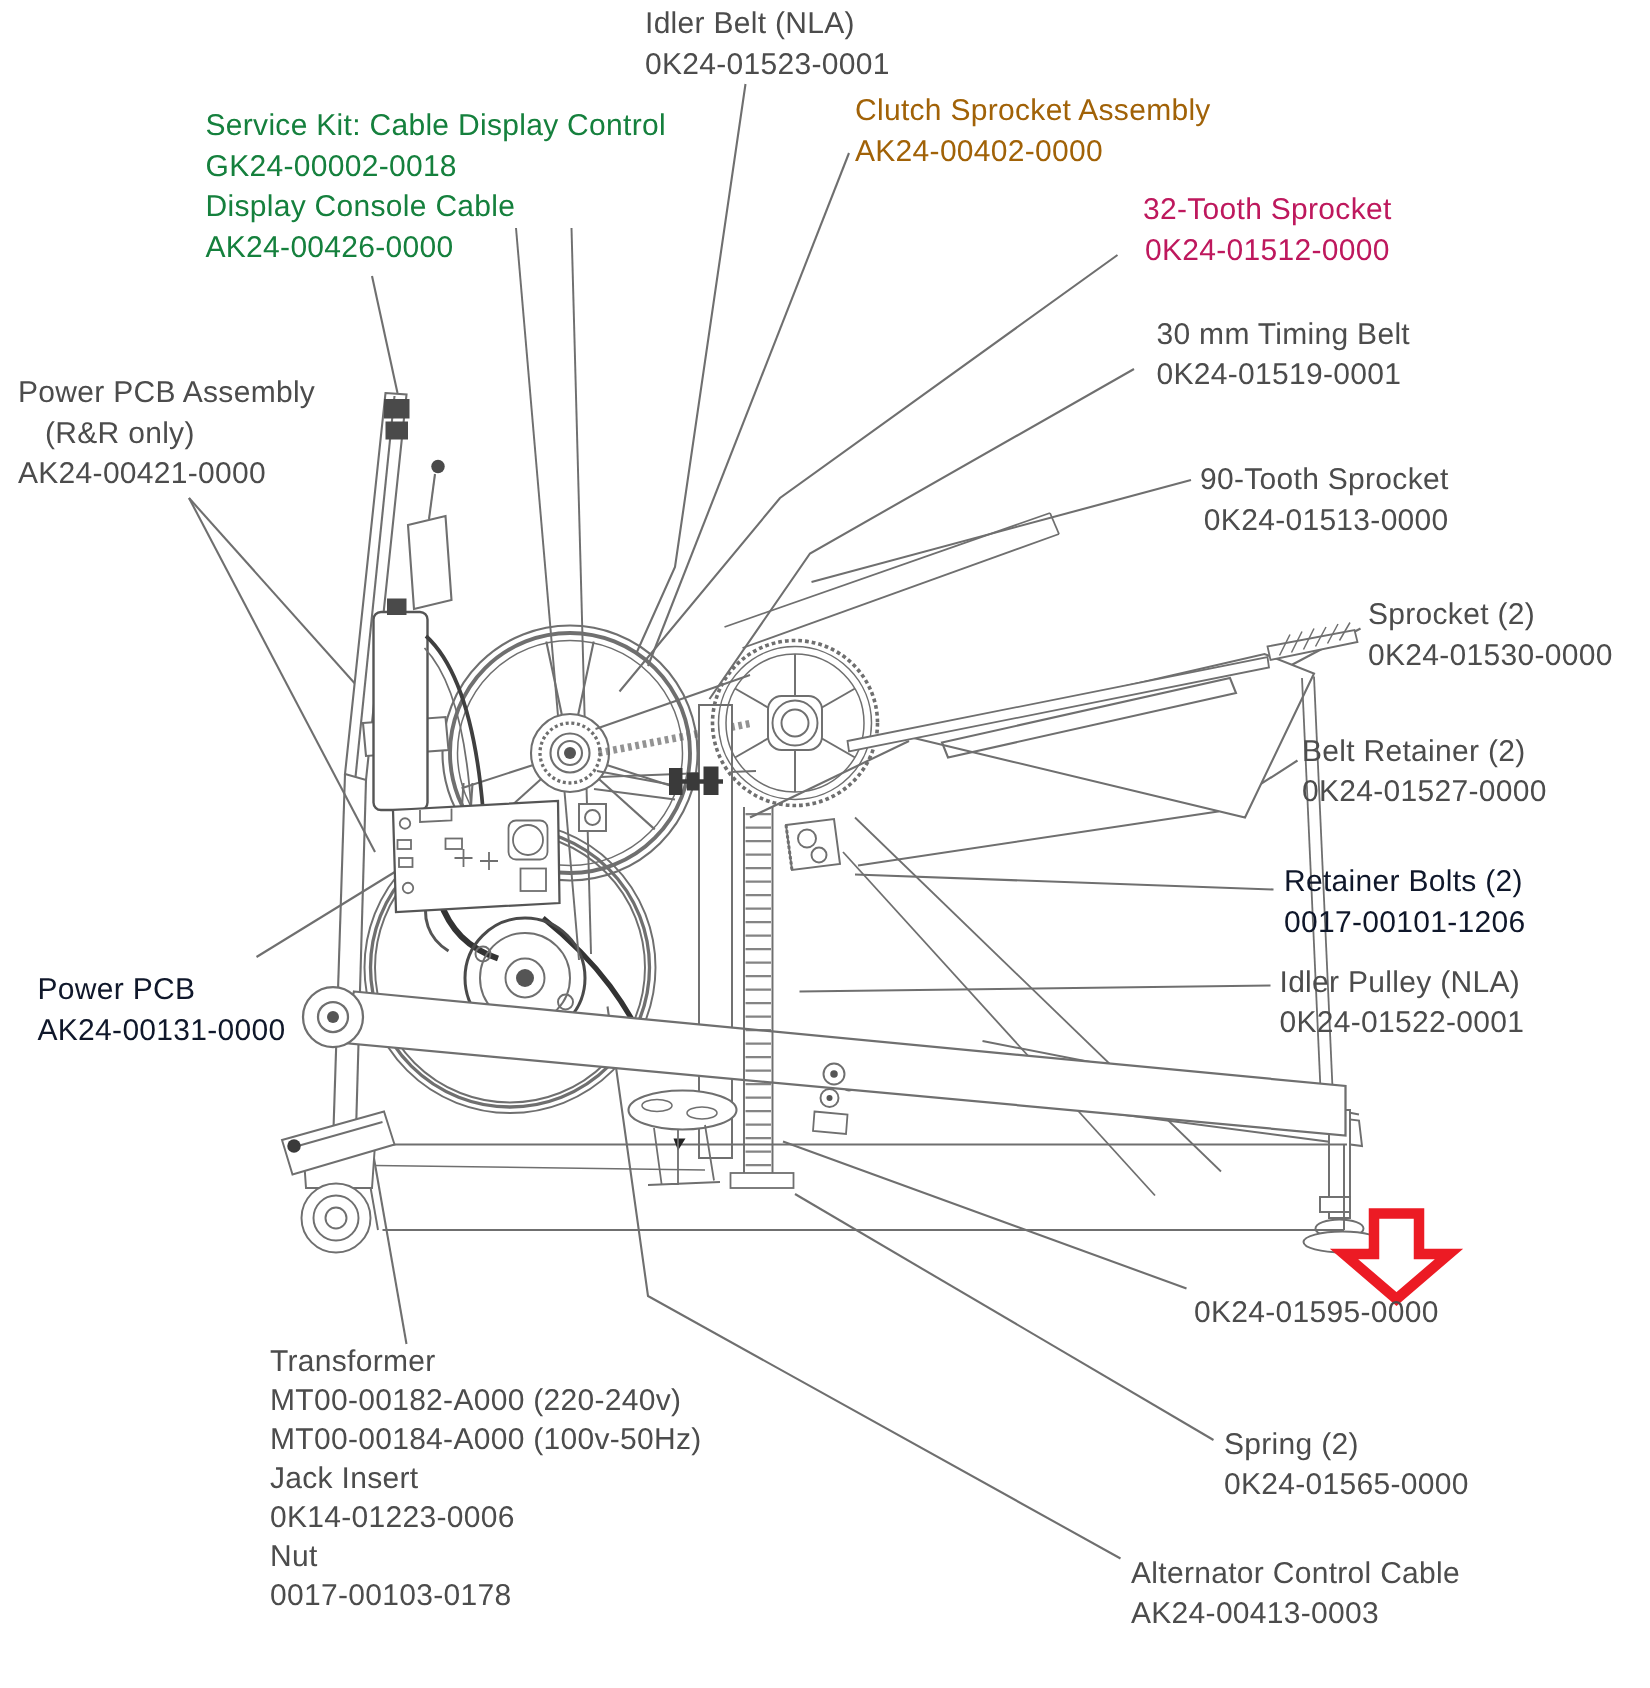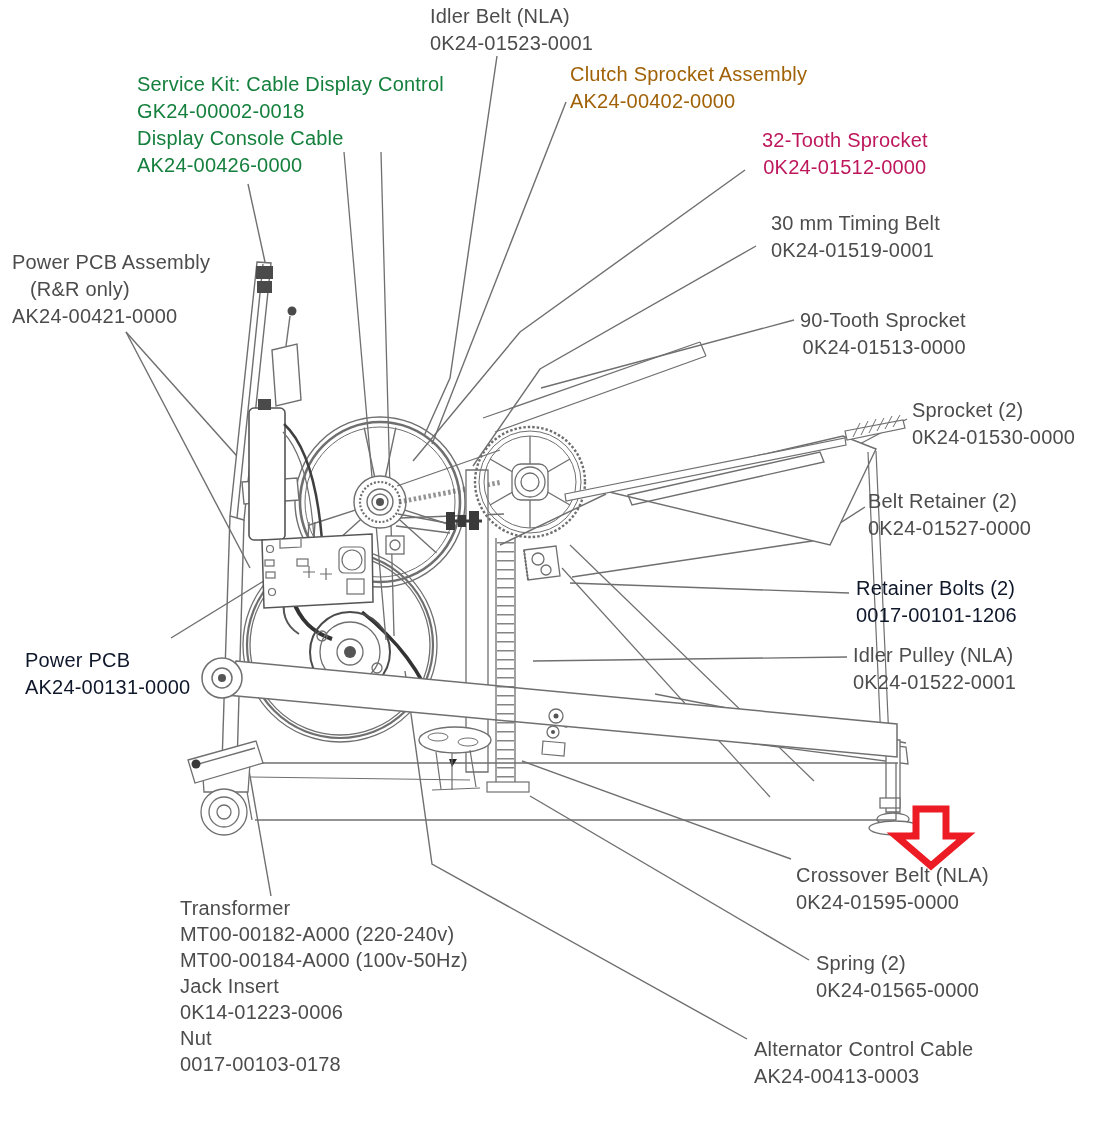--- a/index.html
+++ b/index.html
@@ -307,21 +307,20 @@
     <div>Transformer</div>
     <div>MT00-00182-A000 (220-240v)</div>
     <div>MT00-00184-A000 (100v-50Hz)</div>
     <div>Jack Insert</div>
     <div>0K14-01223-0006</div>
     <div>Nut</div>
     <div>0017-00103-0178</div>
   </div>
 
   <div class="label" style="left: 796px; top: 862px; color: rgb(76, 76, 76);">
-    <div>Crossover Belt (NLA)</div>
     <div>0K24-01595-0000</div>
   </div>
 
   <div class="label" style="left: 816px; top: 950px; color: rgb(76, 76, 76);">
     <div>Spring (2)</div>
     <div>0K24-01565-0000</div>
   </div>
 
   <div class="label" style="left: 754px; top: 1036px; color: rgb(76, 76, 76);">
     <div>Alternator Control Cable</div>

